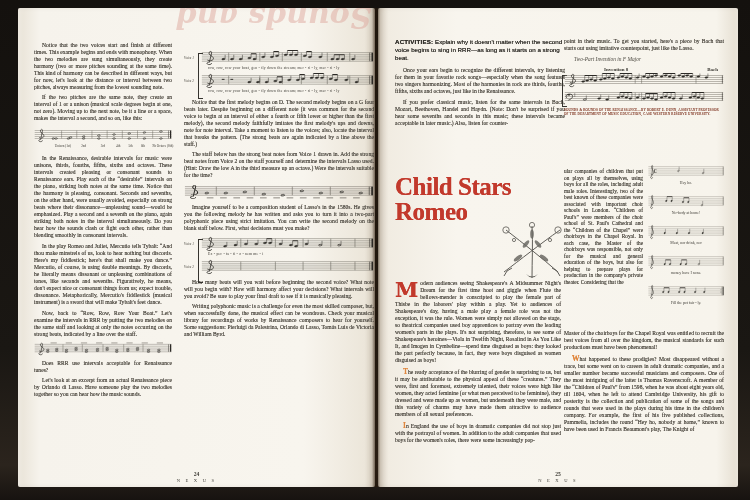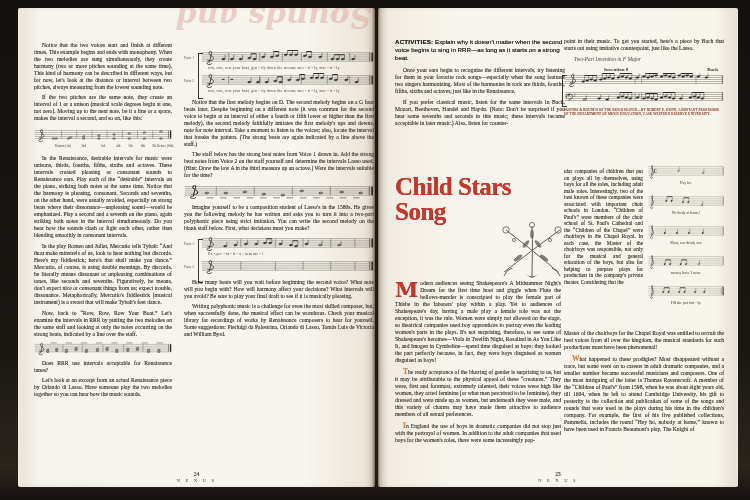--- a/index.html
+++ b/index.html
@@ -572,21 +572,21 @@
               <line x1="174.9" y1="16.4" x2="174.9" y2="5" stroke="#2c2a26" stroke-width="0.7"></line>
               <line x1="159.9" y1="5" x2="174.9" y2="5" stroke="#2c2a26" stroke-width="1.8"></line>
             </svg>
           </div>
       </div>
       <p class="credit" style="margin-top:3px;">Sounds &amp; Rounds of the Renaissance—By Robert E. Dunn, Assistant Professor of the Department of Music Education, Case Western Reserve University.</p>
     </div>
 
     <div style="position:absolute; left:17px; top:166px; width:178px;">
       <div class="title-line">Child Stars</div>
-      <div class="title-line">Song</div>
+      <div class="title-line">Romeo</div>
     </div>
 
     <svg style="position:absolute; left:114px; top:210px;" width="80" height="66" viewBox="0 0 80 66">
       <g fill="none" stroke="#5f5d58" stroke-width="1">
         <path d="M12 54 C28 42 48 26 68 12"></path>
         <path d="M66 54 C50 40 32 26 14 12"></path>
         <path d="M40 60 C40 44 41 26 40 8"></path>
         <path d="M20 50 q-6 2 -8 8 M60 50 q6 2 8 8"></path>
       </g>
       <g fill="#6c6a64" opacity=".85">

